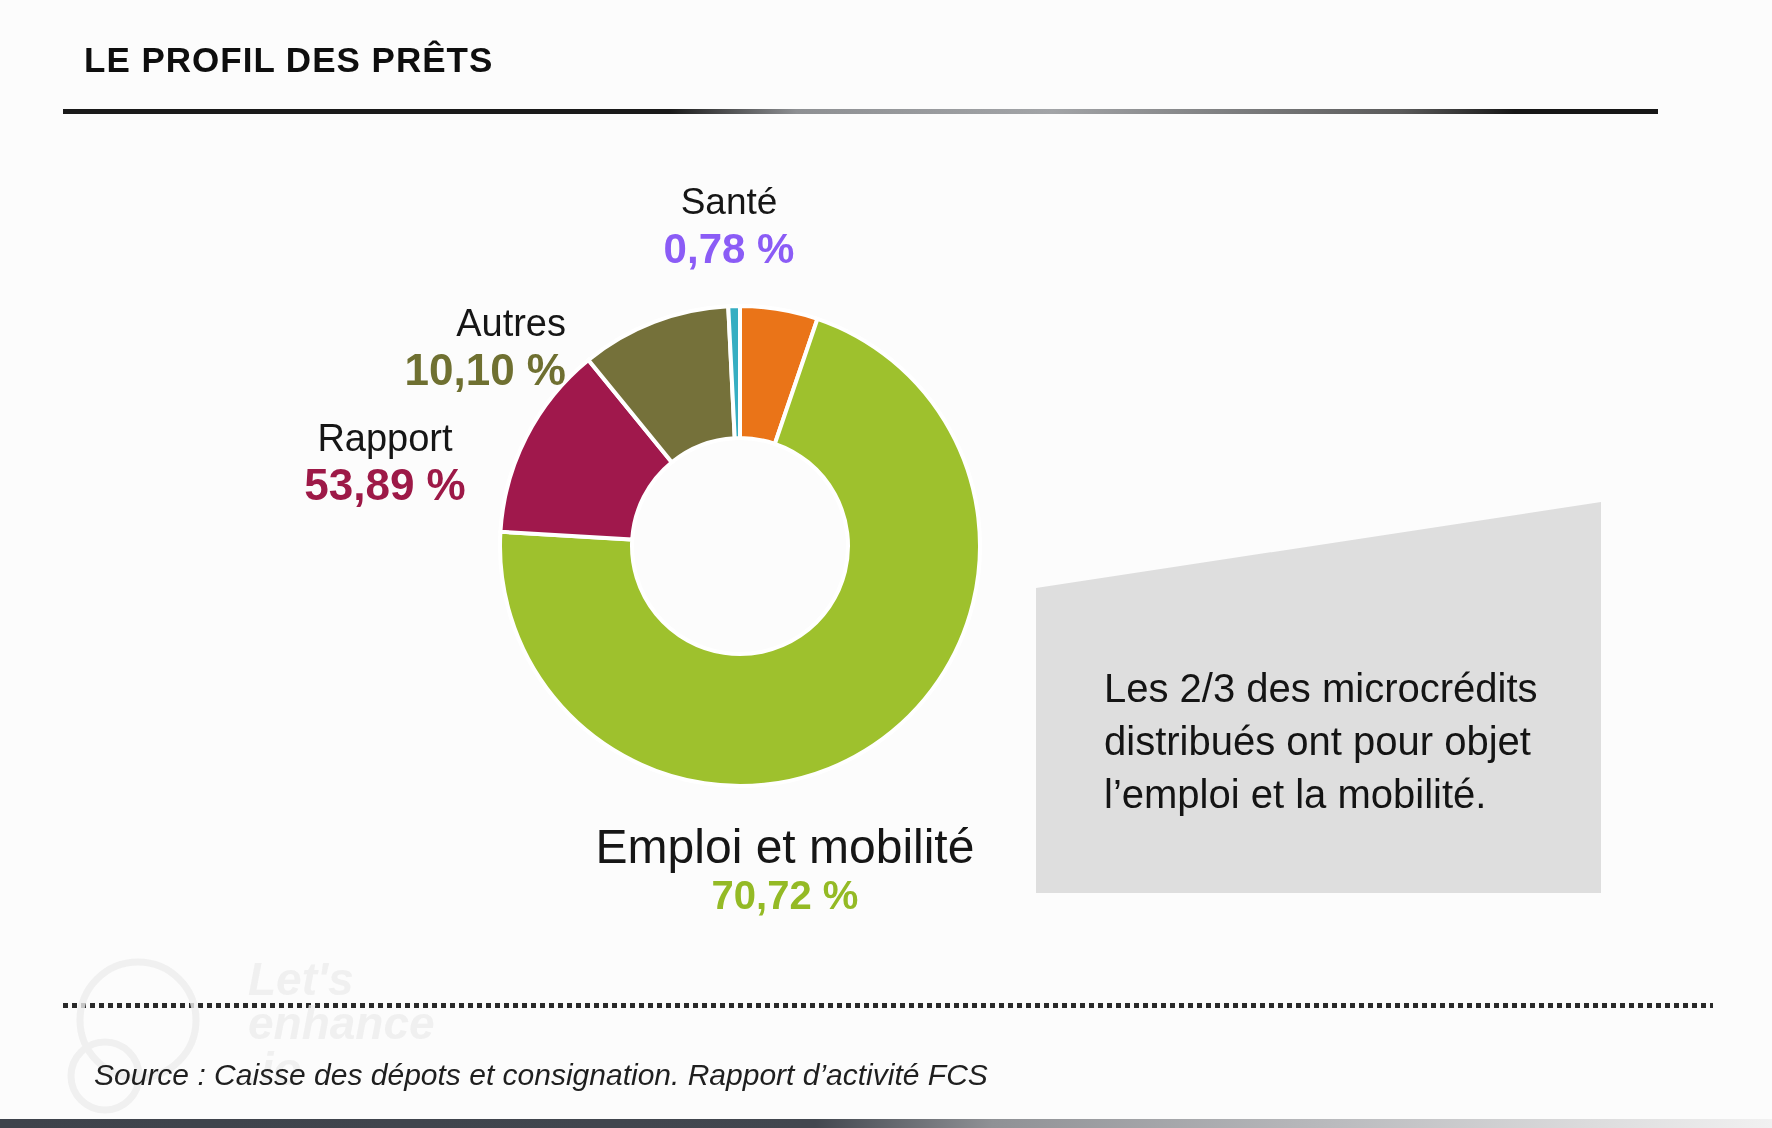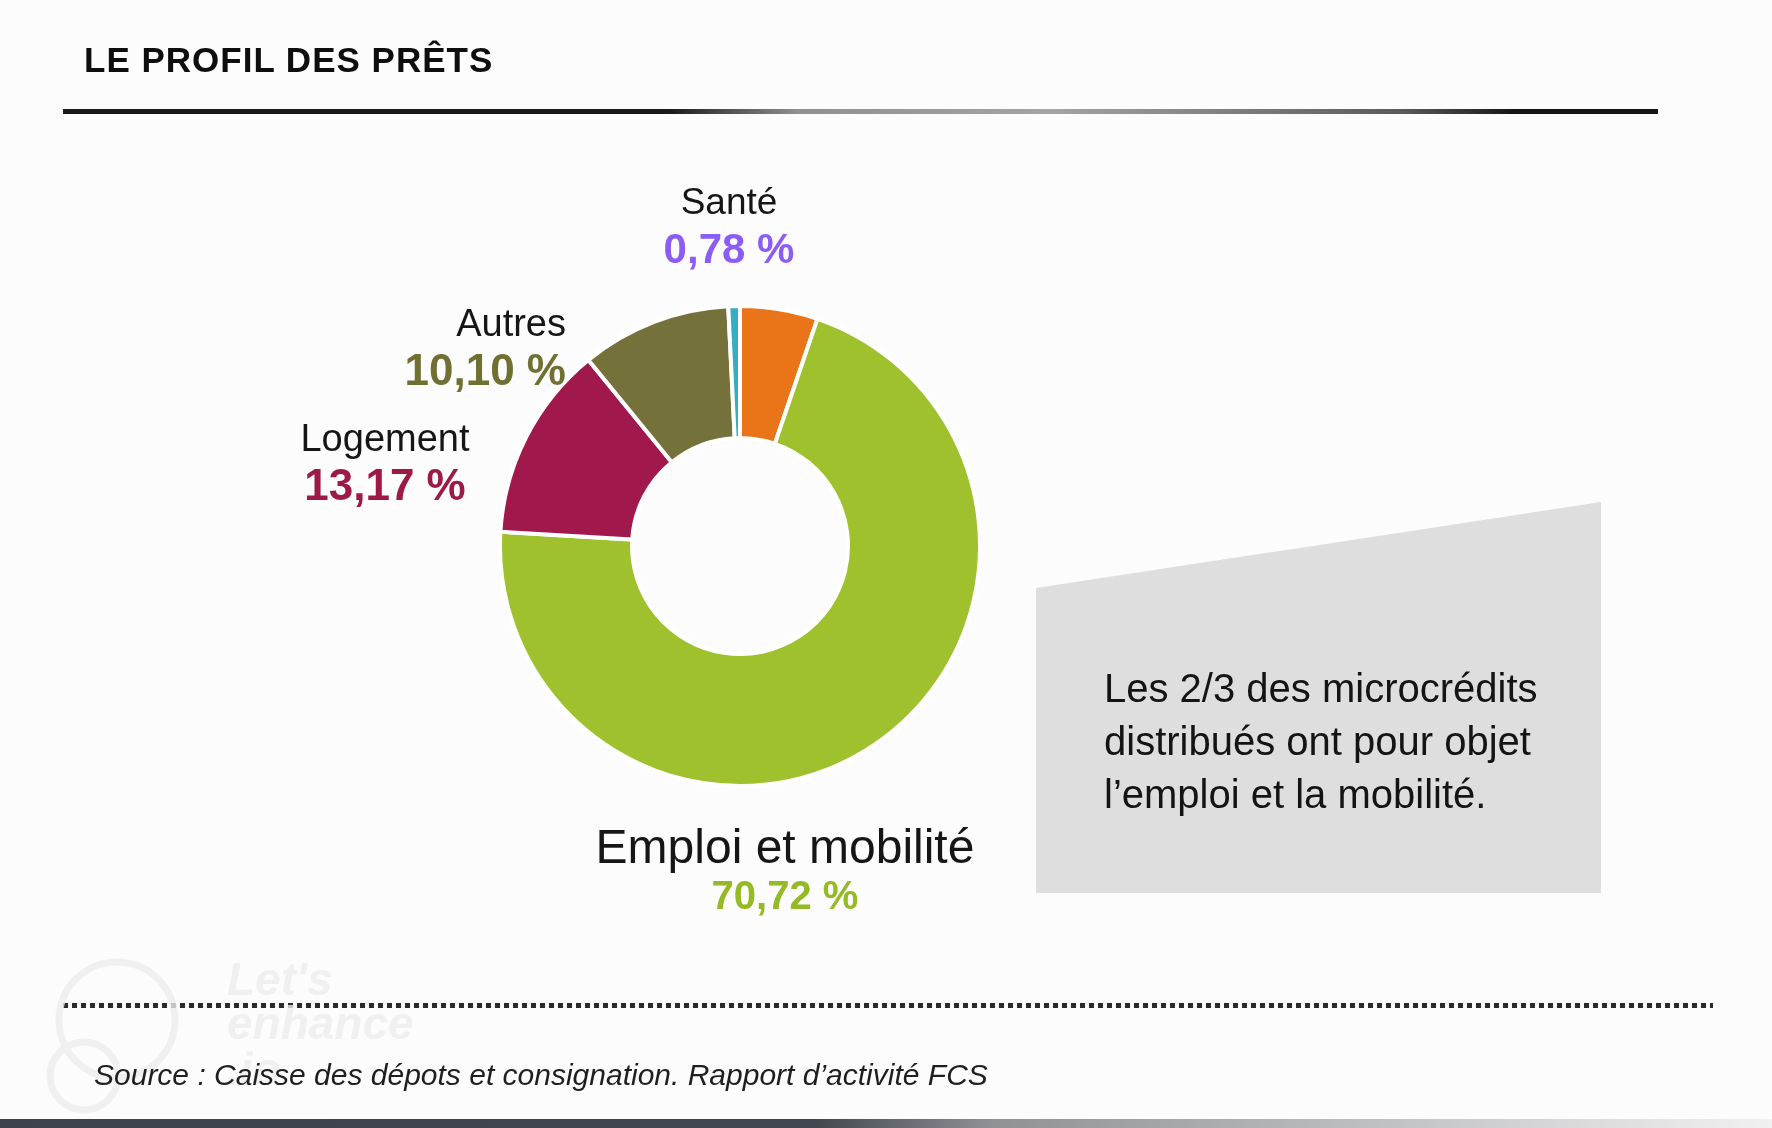--- a/index.html
+++ b/index.html
@@ -44,21 +44,21 @@
   
   .dotted-rule{
     position:absolute;left:63px;top:1003px;width:1650px;height:5px;
     background:repeating-linear-gradient(to right,#2a2a2a 0 5px,transparent 5px 9px);
   }
   .source{
     position:absolute;left:94px;top:1018px;font-size:30px;font-style:italic;
     color:#1f1f1f;white-space:nowrap;z-index:2;margin-top:40px;
   }
   
-  .watermark{position:absolute;left:22px;top:948px;z-index:1;opacity:.8;font-style:italic;}
+  .watermark{position:absolute;left:43px;top:948px;z-index:1;opacity:.8;font-style:italic;}
   .wm-text{
     position:absolute;left:205px;font-weight:700;font-size:46px;color:#ededed;
     line-height:46px;white-space:nowrap;
   }
   .wm-l1{top:8px}.wm-l2{top:52px}.wm-l3{top:98px}
   
   .bottom-bar{
     position:absolute;left:0;top:1119px;width:1772px;height:9px;
     background:linear-gradient(to right,#3e434b 0%,#42474f 46%,#8f9195 56%,#b9babd 75%,#dcdcdd 90%,#f1f1f1 100%);
   }
@@ -94,22 +94,22 @@
     <div class="val" style="color: #8b5cf6;">0,78 %</div>
   </div>
 
 
   <div class="slice-label lbl-autres">
     <div class="name">Autres</div>
     <div class="val" style="color: rgb(111, 112, 49);">10,10 %</div>
   </div>
 
   <div class="slice-label lbl-logement">
-    <div class="name">Logement</div>
-    <div class="val" style="color: rgb(157, 25, 71);">13,17 %</div>
+    <div class="name">Rapport</div>
+    <div class="val" style="color: rgb(157, 25, 71);">53,89 %</div>
   </div>
 
   <div class="slice-label lbl-emploi">
     <div class="name">Emploi et mobilité</div>
     <div class="val" style="color: rgb(148, 186, 37);">70,72 %</div>
   </div>
 
   <div class="callout" style="background: rgb(222, 222, 222);">
     <div class="callout-text">
       <div>Les 2/3 des microcrédits</div>

